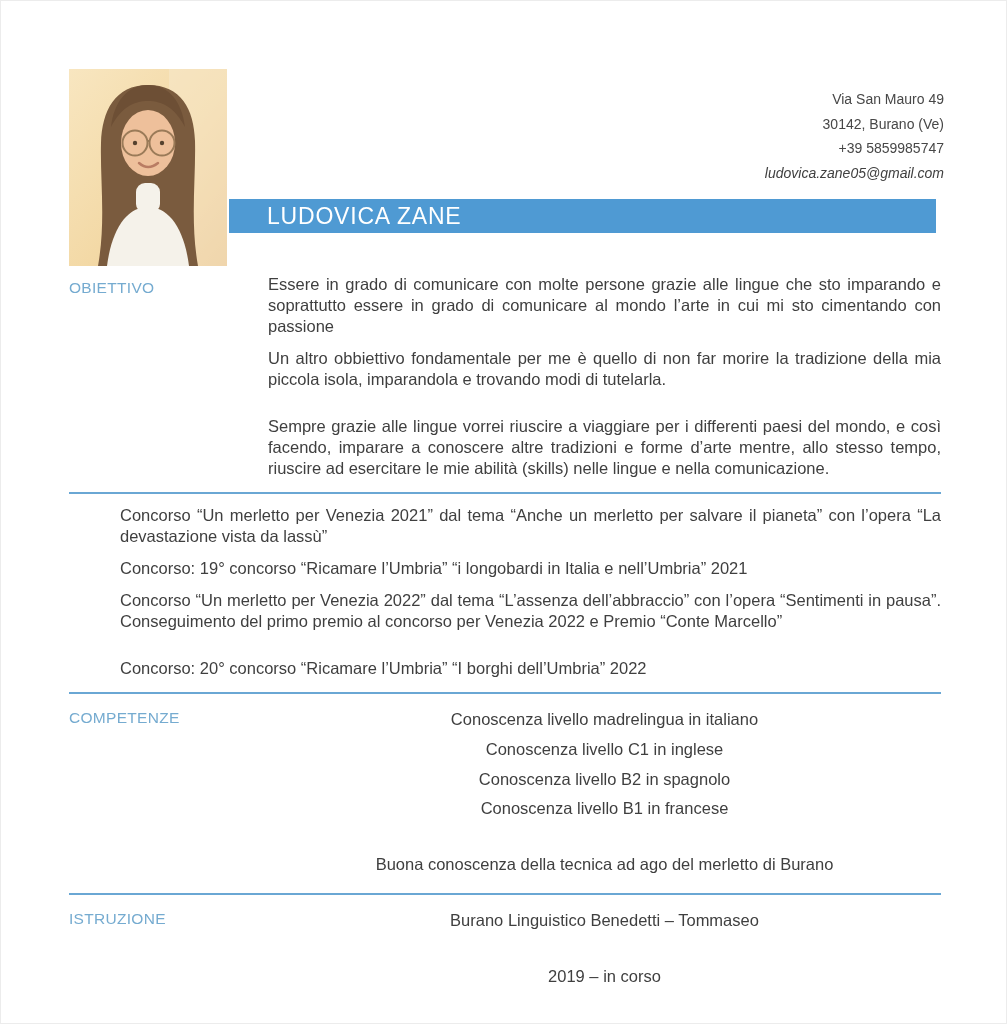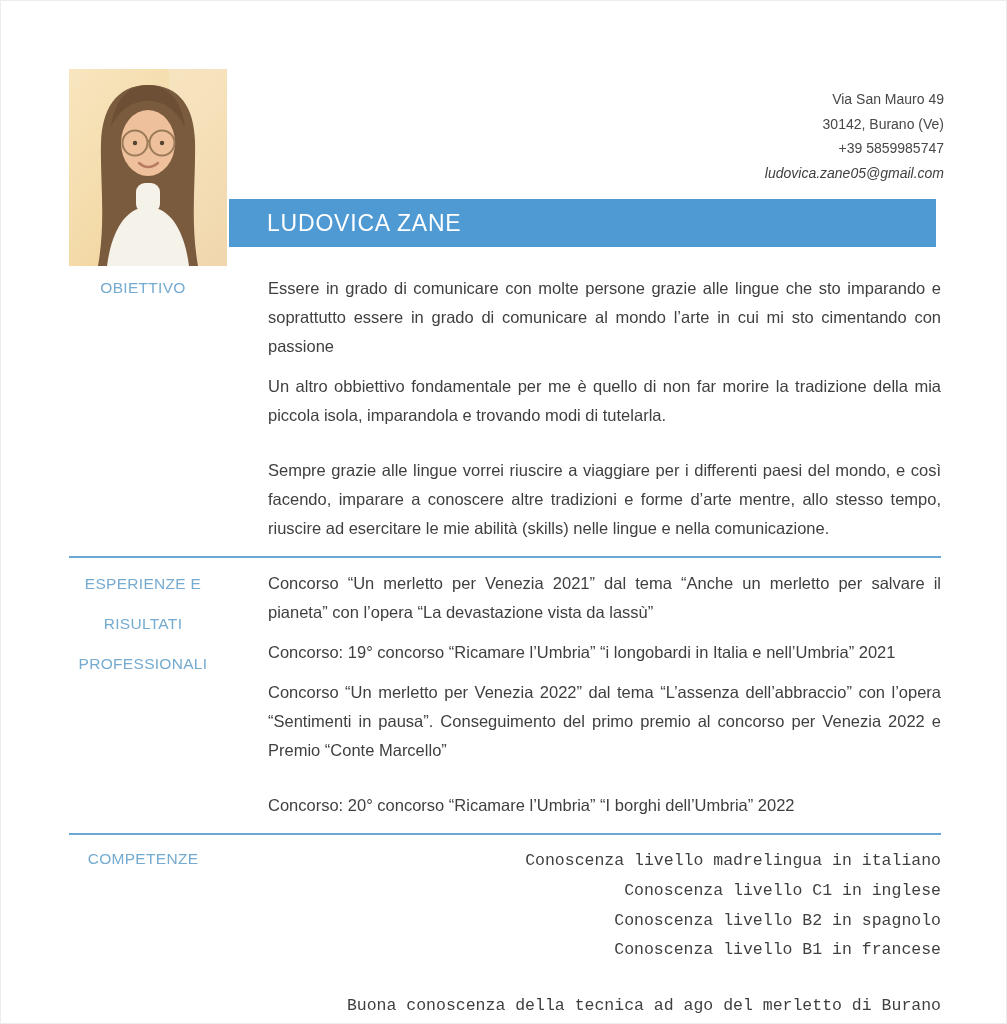--- a/index.html
+++ b/index.html
@@ -45,21 +45,21 @@
     text-decoration: none;
     cursor: pointer;
   }
 
   
   .titlebar {
     position: absolute;
     left: 228px;
     top: 198px;
     width: 707px;
-    height: 48px;
+    height: 34px;
     background: #4f9ad3;
     display: flex;
     align-items: center;
   }
   .titlebar .name {
     color: #ffffff;
     font-size: 23px;
     letter-spacing: 0.8px;
     padding-left: 38px;
     font-weight: 400;
@@ -69,38 +69,38 @@
   .docbody {
     position: absolute;
     left: 68px;
     top: 273px;
     width: 872px;
   }
   section.row { display: flex; }
   .label-col {
     width: 148px;
     flex: 0 0 148px;
-    text-align: center;
+    text-align: left;
     color: #75abd0;
     font-size: 15.5px;
     letter-spacing: 0.3px;
   }
   .label-col .lbl { line-height: 21px; }
   .label-col .lbl + .lbl { margin-top: 19px; }
   .content-col {
     flex: 1;
     margin-left: 51px;
     color: #3f3f3f;
     font-size: 16.5px;
-    line-height: 29px;
+    line-height: 21px;
   }
   .content-col p { text-align: justify; margin-bottom: 11px; }
   .content-col p:last-child { margin-bottom: 0; margin-top: 26px; }
   .content-col.tight { line-height: 29.8px; }
-  .content-col.tight p { margin-bottom: 0; text-align: right; font-family: Liberation Mono, monospace; }
+  .content-col.tight p { margin-bottom: 0; text-align: center; }
   hr.rule {
     border: 0;
     border-top: 2px solid #6aa7d4;
     margin: 13px 0 11px 0;
   }
   .sec-obiettivo .label-col { padding-top: 3px; }
   .sec-esperienze .label-col { padding-top: 4px; }
   .sec-competenze .label-col { padding-top: 2px; }
   .sec-istruzione .label-col { padding-top: 2px; }
 </style>
@@ -154,25 +154,20 @@
       <div class="content-col">
         <p>Essere in grado di comunicare con molte persone grazie alle lingue che sto imparando e soprattutto essere in grado di comunicare al mondo l’arte in cui mi sto cimentando con passione</p>
         <p>Un altro obbiettivo fondamentale per me è quello di non far morire la tradizione della mia piccola isola, imparandola e trovando modi di tutelarla.</p>
         <p>Sempre grazie alle lingue vorrei riuscire a viaggiare per i differenti paesi del mondo, e così facendo, imparare a conoscere altre tradizioni e forme d’arte mentre, allo stesso tempo, riuscire ad esercitare le mie abilità (skills) nelle lingue e nella comunicazione.</p>
       </div>
     </section>
 
     <hr class="rule">
 
     <section class="row sec-esperienze">
-      <div class="label-col">
-        <div class="lbl">ESPERIENZE E</div>
-        <div class="lbl">RISULTATI</div>
-        <div class="lbl">PROFESSIONALI</div>
-      </div>
       <div class="content-col">
         <p>Concorso “Un merletto per Venezia 2021” dal tema “Anche un merletto per salvare il pianeta” con l’opera “La devastazione vista da lassù”</p>
         <p>Concorso: 19° concorso “Ricamare l’Umbria” “i longobardi in Italia e nell’Umbria” 2021</p>
         <p>Concorso “Un merletto per Venezia 2022” dal tema “L’assenza dell’abbraccio” con l’opera “Sentimenti in pausa”. Conseguimento del primo premio al concorso per Venezia 2022 e Premio “Conte Marcello”</p>
         <p>Concorso: 20° concorso “Ricamare l’Umbria” “I borghi dell’Umbria” 2022</p>
       </div>
     </section>
 
     <hr class="rule">
 

